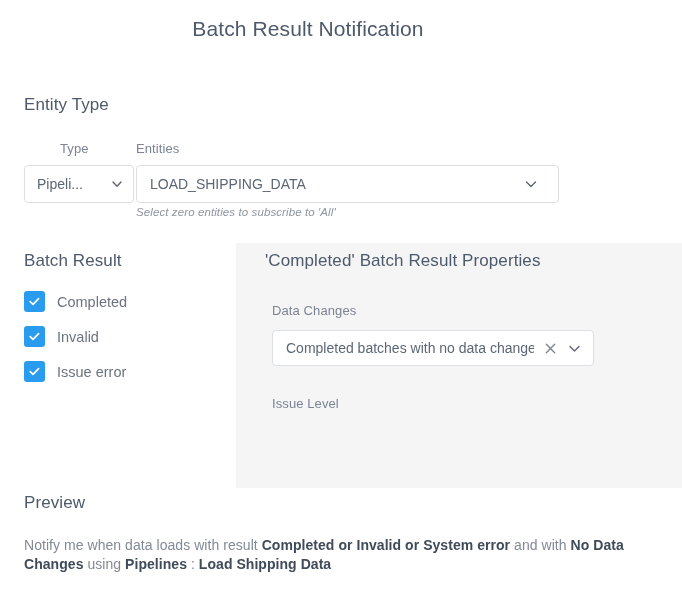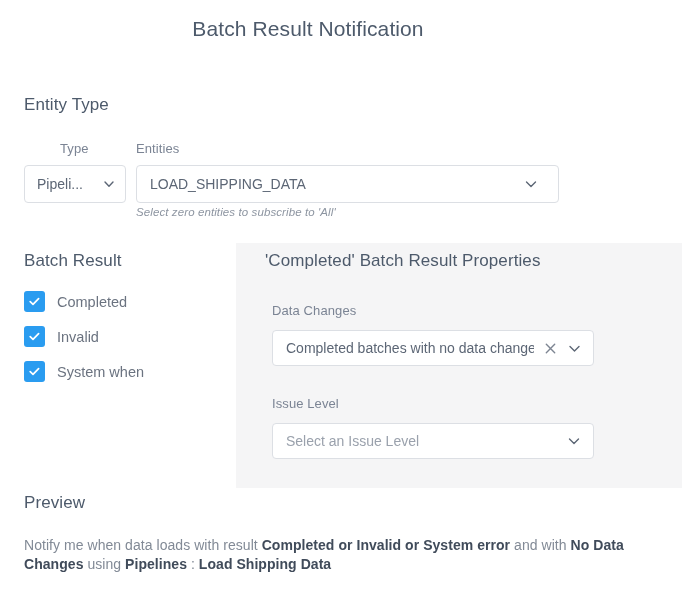--- a/index.html
+++ b/index.html
@@ -113,21 +113,21 @@
 
   .clear-x {
     flex: 0 0 auto;
     display: block;
     cursor: pointer;
   }
 
   #type-select {
     top: 165px;
     left: 24px;
-    width: 102px;
+    width: 110px;
     height: 38px;
     padding: 0 9px 0 12px;
     justify-content: space-between;
   }
 
   #entities-select {
     top: 165px;
     left: 136px;
     width: 423px;
     height: 38px;
@@ -290,45 +290,39 @@
     </span>
     <span class="checkbox-label">Invalid</span>
   </div>
 
   <div class="checkbox-row" id="checkbox-system">
     <span class="checkbox-box" style="background: rgb(42, 156, 240);">
       <svg width="15" height="15" viewBox="0 0 15 15">
         <path d="M3.2 7.7 L6 10.4 L11.6 4.6" fill="none" stroke="#ffffff" stroke-width="1.7" stroke-linecap="round" stroke-linejoin="round"></path>
       </svg>
     </span>
-    <span class="checkbox-label">System when</span>
+    <span class="checkbox-label">Issue error</span>
   </div>
 
   <div id="properties-panel" style="background: rgb(245, 245, 246);"></div>
 
   <div id="panel-heading">'Completed' Batch Result Properties</div>
 
   <div class="field-label" id="data-changes-label">Data Changes</div>
 
   <div class="select-box" id="data-changes-select">
     <span class="select-value">Completed batches with no data changes</span>
     <svg class="clear-x" width="17" height="17" viewBox="0 0 17 17" style="margin-left:8px;">
       <path d="M4.3 4.3 L12.7 12.7 M12.7 4.3 L4.3 12.7" fill="none" stroke="#7d8592" stroke-width="1.4" stroke-linecap="round"></path>
     </svg>
     <svg class="chev" width="17" height="17" viewBox="0 0 17 17" style="margin-left:7px;">
       <path d="M4 6.5 L8.5 11 L13 6.5" fill="none" stroke="#5c6675" stroke-width="1.4" stroke-linecap="round" stroke-linejoin="round"></path>
     </svg>
   </div>
 
   <div class="field-label" id="issue-level-label">Issue Level</div>
 
-  <div class="select-box" id="issue-level-select">
-    <span class="select-value placeholder">Select an Issue Level</span>
-    <svg class="chev" width="16" height="16" viewBox="0 0 16 16">
-      <path d="M3.5 6 L8 10.5 L12.5 6" fill="none" stroke="#5c6675" stroke-width="1.4" stroke-linecap="round" stroke-linejoin="round"></path>
-    </svg>
-  </div>
 
   <div class="section-heading" id="preview-heading">Preview</div>
 
   <div id="preview-text"><span>Notify me when data loads with result </span><b>Completed or Invalid or System error</b><span> and with </span><b>No Data Changes</b><span> using </span><b>Pipelines</b><span> : </span><b>Load Shipping Data</b></div>
 
 </div>
 
 </body></html>

